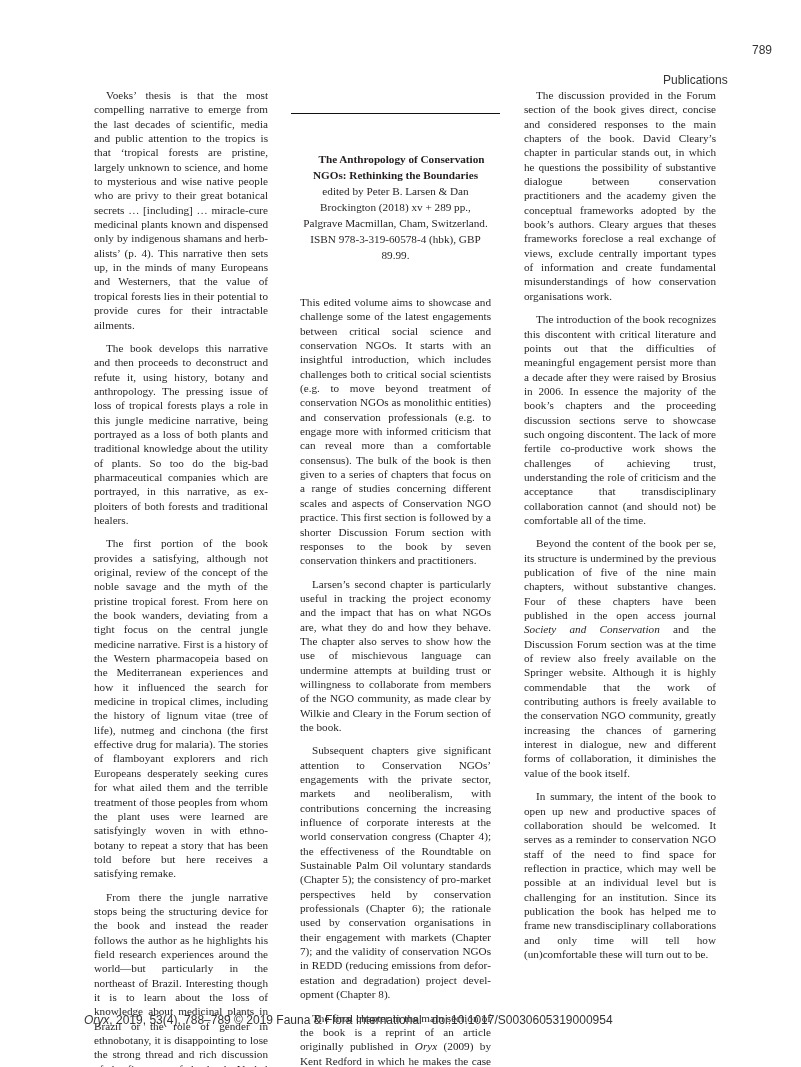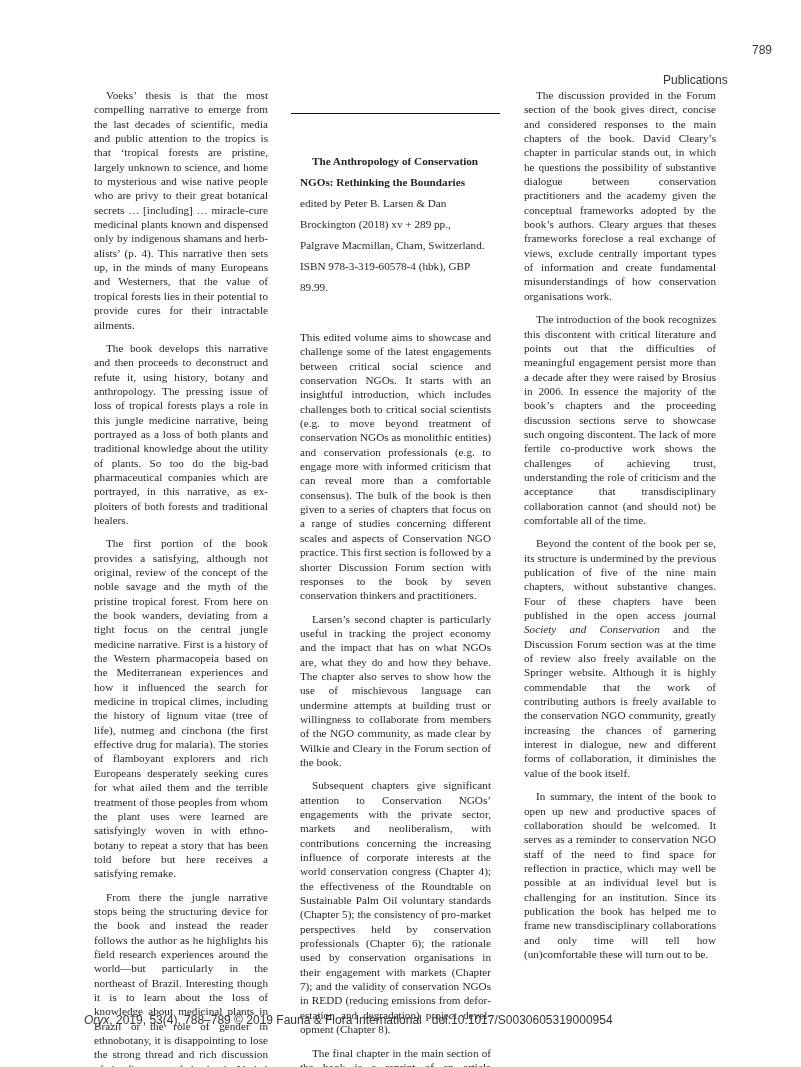--- a/index.html
+++ b/index.html
@@ -13,21 +13,21 @@
          hyphens: manual; }
   .col p { margin: 9px; text-indent: 12px; }
   .col p.noindent { text-indent: 0; }
   #col-left { left: 85px; width: 192px; }
   #col-mid { left: 291px; width: 209px; }
   #col-right { left: 515px; width: 210px; }
   .sig { font-style: italic; text-align: left; text-indent: 0; }
   .sc { font-variant: small-caps; }
   .email { color: #2d2dbf; }
   .rule { border: 0; border-top: 1.6px solid #111; margin: 0; height: 0; }
-  .book-heading { text-indent: 0; text-align: left; line-height: 21px; }
+  .book-heading { text-indent: 0; text-align: center; line-height: 16px; }
   .book-title { font-weight: bold; }
   .footer { position: absolute; left: 84px; top: 1013px; font-family: "Liberation Sans", "DejaVu Sans", sans-serif;
             font-size: 12px; color: #333; white-space: nowrap; }
   .footer .doi { margin-left: 10px; }
   em { font-style: italic; }
 </style>
 </head>
 <body>
 
 <div class="running-head">

